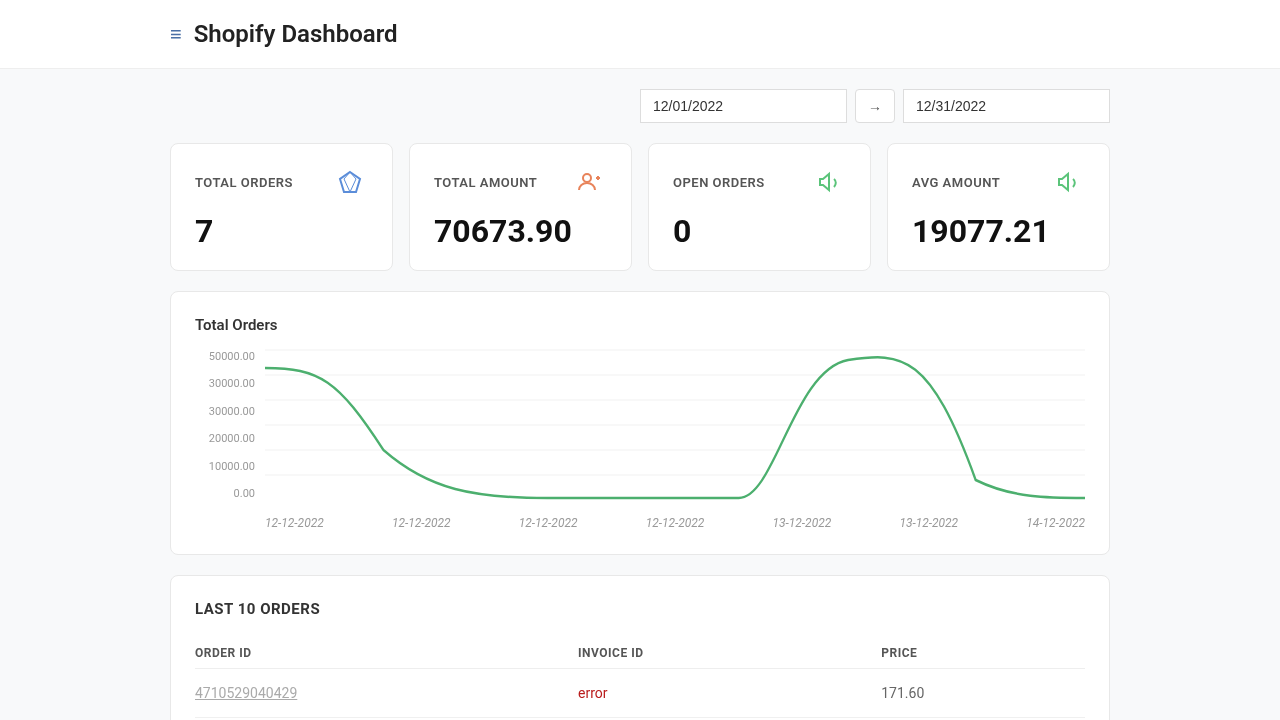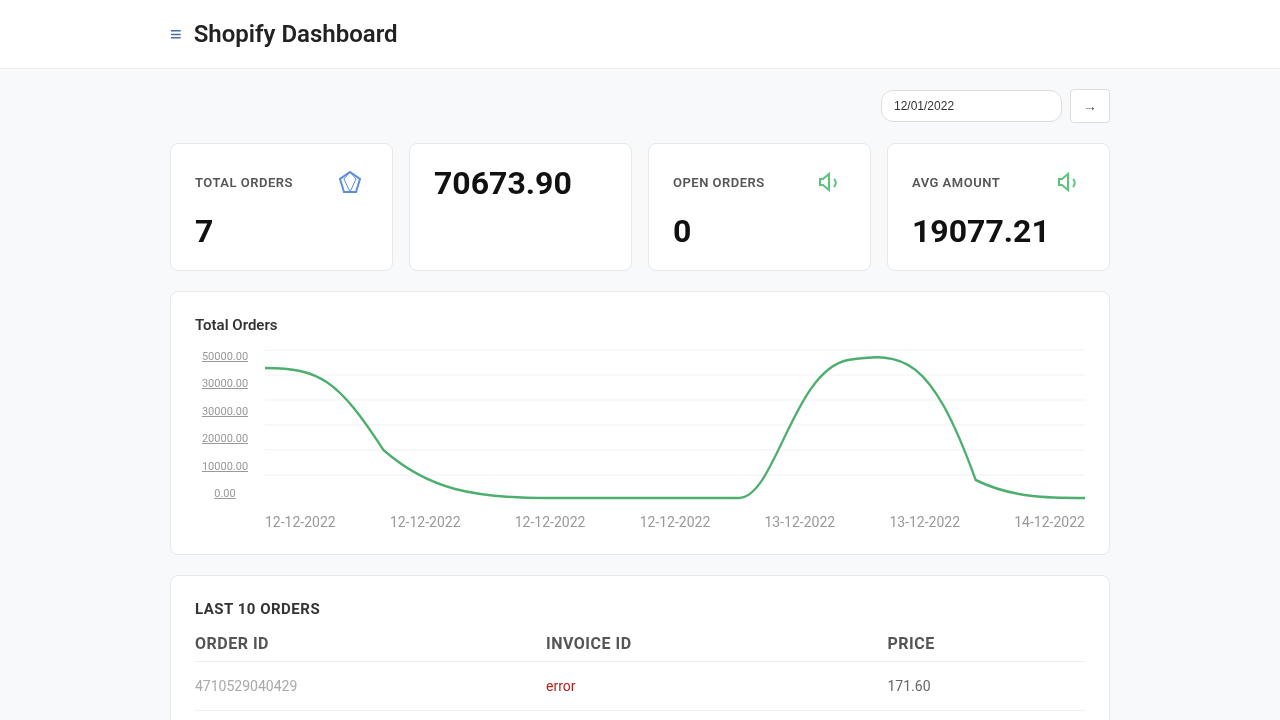--- a/index.html
+++ b/index.html
@@ -5,83 +5,95 @@
     * { box-sizing: border-box; margin: 0; padding: 0; }
     body { font-family: -apple-system, BlinkMacSystemFont, 'Segoe UI', Roboto, sans-serif; background: #f8f9fa; color: #333; }
     
     .header { display: flex; align-items: center; padding: 20px 170px; background: #fff; border-bottom: 1px solid #eee; }
     .header-icon { color: #4a6fa5; font-size: 20px; margin-right: 12px; }
     .header-title { font-size: 24px; font-weight: 600; color: #222; }
     
     .main-content { padding: 20px 170px; }
     
     .date-filter { display: flex; align-items: center; justify-content: flex-end; margin-bottom: 20px; gap: 8px; }
-    .date-input { border: 1px solid #ddd; padding: 8px 12px; border-radius: 12px; font-size: 12px; color: #333; background: #fff; min-width: 130px; }
+    .date-input { border: 1px solid #ddd; padding: 8px 12px; border-radius: 0; font-size: 14px; color: #333; background: #fff; min-width: 130px; }
     .arrow-btn { background: #fff; border: 1px solid #ddd; border-radius: 4px; padding: 8px 12px; cursor: pointer; color: #555; font-size: 14px; }
     
     .stats-grid { display: grid; grid-template-columns: repeat(4, 1fr); gap: 16px; margin-bottom: 20px; }
     .stat-card { background: #fff; border: 1px solid #e8e8e8; border-radius: 8px; padding: 20px 24px; }
     .stat-header { display: flex; justify-content: space-between; align-items: center; margin-bottom: 12px; }
     .stat-label { font-size: 13px; font-weight: 600; color: #555; letter-spacing: 0.5px; text-transform: uppercase; }
     .stat-value { font-size: 32px; font-weight: 700; color: #111; }
     .stat-icon { width: 36px; height: 36px; display: flex; align-items: center; justify-content: center; font-size: 20px; }
     
     .chart-card { background: #fff; border: 1px solid #e8e8e8; border-radius: 8px; padding: 24px; margin-bottom: 20px; }
     .chart-title { font-size: 15px; font-weight: 600; color: #333; margin-bottom: 16px; }
     .chart-container { position: relative; width: 100%; height: 180px; }
     
     .y-axis { position: absolute; left: 0; top: 0; bottom: 30px; display: flex; flex-direction: column; justify-content: space-between; }
-    .y-label { font-size: 11px; color: #999; text-align: center; width: 60px; text-decoration: underline; }
+    .y-label { font-size: 11px; color: #999; text-align: right; width: 60px; }
     
     .chart-area { position: absolute; left: 70px; right: 0; top: 0; bottom: 30px; }
     
     svg.line-chart { width: 100%; height: 100%; overflow: visible; }
     
     .x-axis { position: absolute; left: 70px; right: 0; bottom: 0; display: flex; justify-content: space-between; }
-    .x-label { font-size: 14px; color: #999; }
+    .x-label { font-size: 12px; color: #999; font-style: italic; }
     
     .table-card { background: #fff; border: 1px solid #e8e8e8; border-radius: 8px; padding: 24px; }
-    .table-title { font-size: 15px; font-weight: 700; color: #333; margin-bottom: 8px; letter-spacing: 0.5px; text-transform: uppercase; }
+    .table-title { font-size: 15px; font-weight: 700; color: #333; margin-bottom: 20px; letter-spacing: 0.5px; text-transform: uppercase; }
     .table { width: 100%; border-collapse: collapse; }
-    .table th { font-size: 16px; font-weight: 700; color: #555; text-transform: uppercase; letter-spacing: 0.5px; padding: 8px 0; border-bottom: 1px solid #eee; text-align: left; }
+    .table th { font-size: 12px; font-weight: 700; color: #555; text-transform: uppercase; letter-spacing: 0.5px; padding: 8px 0; border-bottom: 1px solid #eee; text-align: left; }
     .table td { padding: 16px 0; font-size: 14px; border-bottom: 1px solid #f0f0f0; }
-    .table .order-id { color: #aaa; }
+    .table .order-id { color: #aaa; text-decoration: underline; }
     .table .invoice-id { color: #b91c1c; }
     .table .price { color: #666; }
   </style>
 </head>
 <body>
 
 <div class="header">
   <span class="header-icon">≡</span>
   <span class="header-title">Shopify Dashboard</span>
 </div>
 
 <div class="main-content">
 
   <div class="date-filter">
     <input class="date-input" type="text" value="12/01/2022" style="">
     <button class="arrow-btn">→</button>
+    <input class="date-input" type="text" value="12/31/2022" style="">
   </div>
 
   <div class="stats-grid">
 
   <div class="stat-card">
     <div class="stat-header">
       <span class="stat-label">TOTAL ORDERS</span>
       <span class="stat-icon">
             <svg width="24" height="24" viewBox="0 0 24 24" fill="none" xmlns="http://www.w3.org/2000/svg">
               <polygon points="12,2 22,9 18,22 6,22 2,9" fill="none" stroke="#5b8dd9" stroke-width="2"></polygon>
               <polygon points="12,2 18,9 12,22 6,9" fill="none" stroke="#5b8dd9" stroke-width="1"></polygon>
             </svg>
           </span>
     </div>
     <div class="stat-value">7</div>
   </div>
       <div class="stat-card">
+    <div class="stat-header">
+      <span class="stat-label">TOTAL AMOUNT</span>
+      <span class="stat-icon">
+            <svg width="24" height="24" viewBox="0 0 24 24" fill="none" xmlns="http://www.w3.org/2000/svg">
+              <circle cx="10" cy="8" r="4" stroke="#e8835a" stroke-width="2"></circle>
+              <path d="M2 20c0-4 3.6-7 8-7s8 3 8 7" stroke="#e8835a" stroke-width="2" fill="none"></path>
+              <line x1="19" y1="8" x2="23" y2="8" stroke="#e8835a" stroke-width="2"></line>
+              <line x1="21" y1="6" x2="21" y2="10" stroke="#e8835a" stroke-width="2"></line>
+            </svg>
+          </span>
+    </div>
     <div class="stat-value">70673.90</div>
   </div>
       <div class="stat-card">
     <div class="stat-header">
       <span class="stat-label">OPEN ORDERS</span>
       <span class="stat-icon">
             <svg width="24" height="24" viewBox="0 0 24 24" fill="none" xmlns="http://www.w3.org/2000/svg">
               <path d="M4 9v6h3l6 5V4L7 9H4z" stroke="#5bc47a" stroke-width="2" fill="none"></path>
               <path d="M18 9c1.1.9 1.8 2.3 1.8 3.8S19.1 15.8 18 17" stroke="#5bc47a" stroke-width="2" fill="none"></path>
             </svg>

